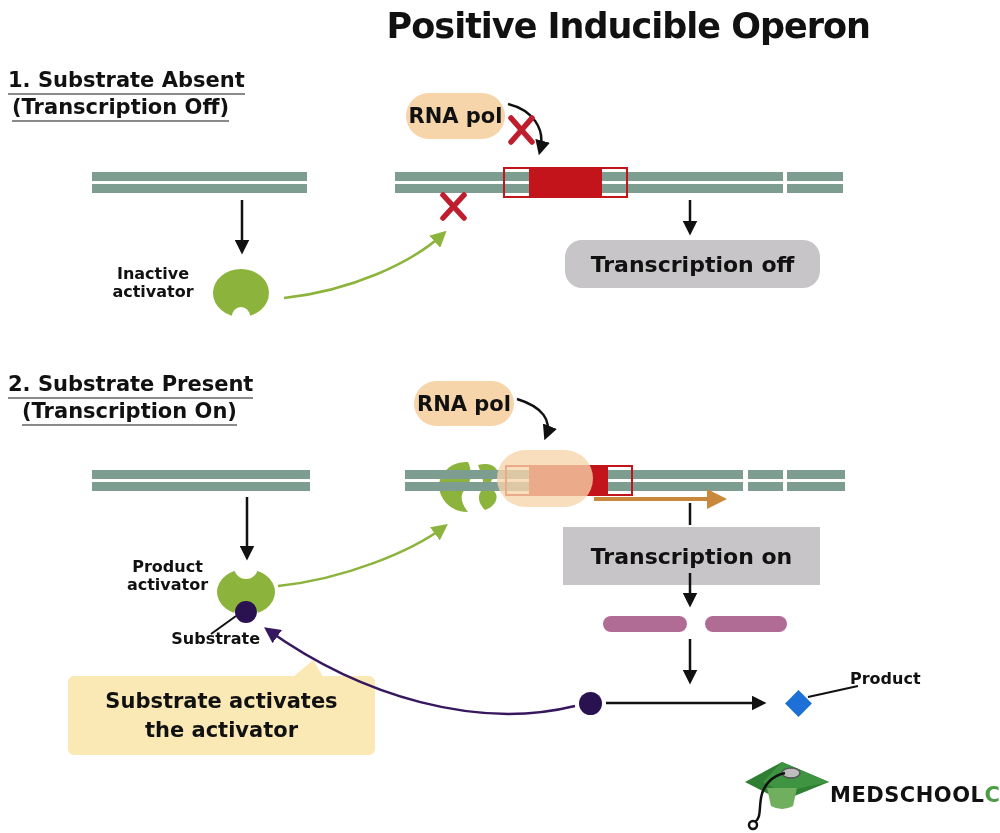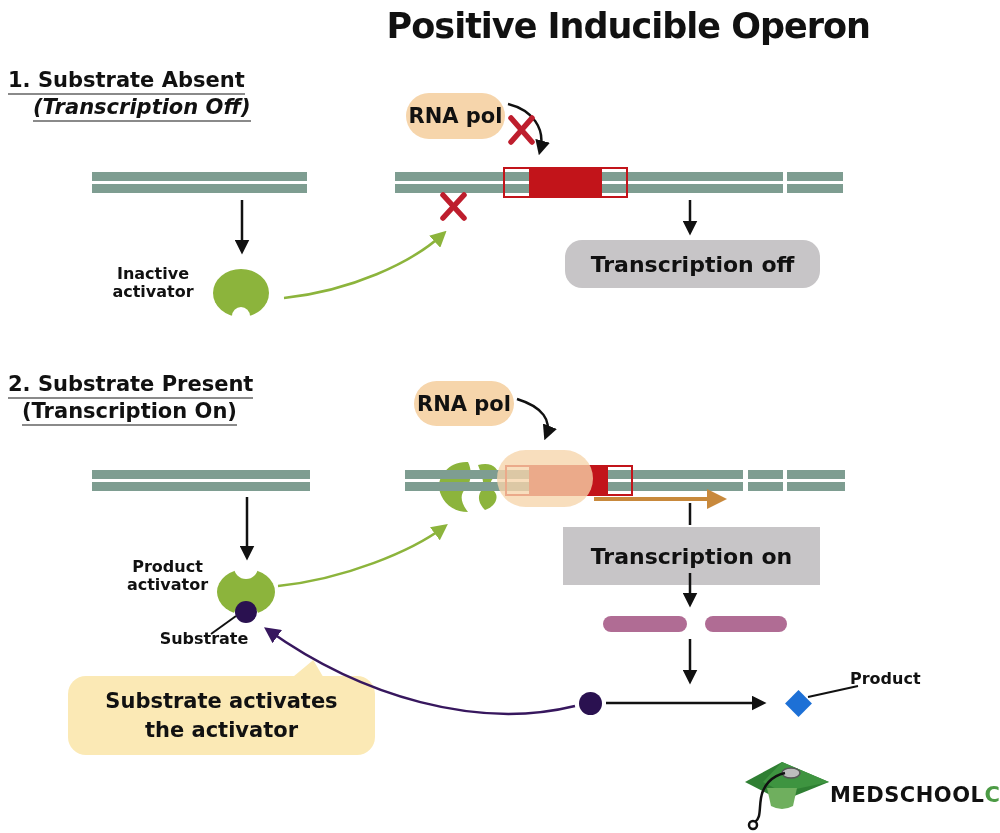--- a/index.html
+++ b/index.html
@@ -28,41 +28,41 @@
   .statusbox{background:var(--status_gray,#C7C5C7);display:flex;align-items:center;justify-content:center;
              font-size:22px;font-weight:bold;z-index:2;}
   
   .lbl{font-size:16px;font-weight:bold;text-align:center;line-height:1.15;z-index:2;}
   
   .protein{height:16px;border-radius:8px;background:var(--protein_mauve,#B06C94);z-index:2;}
   
   .dot{border-radius:50%;background:var(--substrate_purple,#2A1150);z-index:4;}
   .diamond{width:19px;height:19px;background:var(--product_blue,#1D70D6);transform:rotate(45deg);z-index:2;}
   
-  .callout{background:var(--callout_yellow,#FBE9B5);border-radius:18px;z-index:2;
+  .callout{background:var(--callout_yellow,#FBE9B5);border-radius:6px;z-index:2;
            display:flex;flex-direction:column;align-items:center;justify-content:center;
            font-size:21px;font-weight:bold;line-height:1.35;}
   .callout-tail{background:var(--callout_yellow,#FBE9B5);clip-path:polygon(15% 100%,100% 100%,72% 0);z-index:2;}
   
   #shapes-svg{left:0;top:0;z-index:1;}
   #arrows-svg{left:0;top:0;z-index:5;pointer-events:none;}
   
   .logo-text{font-size:21px;font-weight:bold;letter-spacing:0.5px;z-index:2;}
   .logo-text .coach{color:var(--logo_green,#4C9B45);}
 </style>
 </head>
 <body>
 
 <div id="canvas" style="--dna: #7E9D91; --operator_red: #C2141A; --activator_green: #8CB43C; --rna_pol_peach: #F6D5AB; --status_gray: #C7C5C7; --protein_mauve: #B06C94; --substrate_purple: #2A1150; --product_blue: #1D70D6; --mrna_orange: #C8893C; --callout_yellow: #FBE9B5; --cross_red: #BE1E2D; --logo_green: #4C9B45;">
 
   <div class="abs title">Positive Inducible Operon</div>
 
   <div class="abs heading" style="left:8px;top:68px;">
     <span class="u">1. Substrate Absent</span><br>
-    <span class="u" style="margin-left:25px;font-style:italic;">(Transcription Off)</span>
+    <span class="u" style="margin-left:4px;">(Transcription Off)</span>
   </div>
 
   <div class="abs pill" style="left:406px;top:93px;width:99px;height:46px;">
     <span>RNA pol</span>
   </div>
 
   <div class="abs dna" style="left:92px;top:172px;width:215px;">
     <div class="strand"></div>
     <div class="strand"></div>
   </div>
@@ -118,21 +118,21 @@
     <div class="opfill" style="left:22px;width:79px;"></div>
   </div>
 
   <div class="abs polyoval" style="left:497px;top:450px;width:96px;height:57px;"></div>
 
   <div class="abs lbl" style="left:115px;top:558px;width:105px;">
     <span>Product</span><br>
     <span>activator</span>
   </div>
 
-  <div class="abs lbl" style="left:148px;top:630px;width:112px;">
+  <div class="abs lbl" style="left:148px;top:630px;width:112px;text-align:right;">
     <span>Substrate</span>
   </div>
 
   <div class="abs statusbox" style="left:563px;top:527px;width:257px;height:58px;">
     <span>Transcription on</span>
   </div>
 
   <div class="abs protein" style="left:603px;top:616px;width:84px;"></div>
   <div class="abs protein" style="left:705px;top:616px;width:82px;"></div>
 

